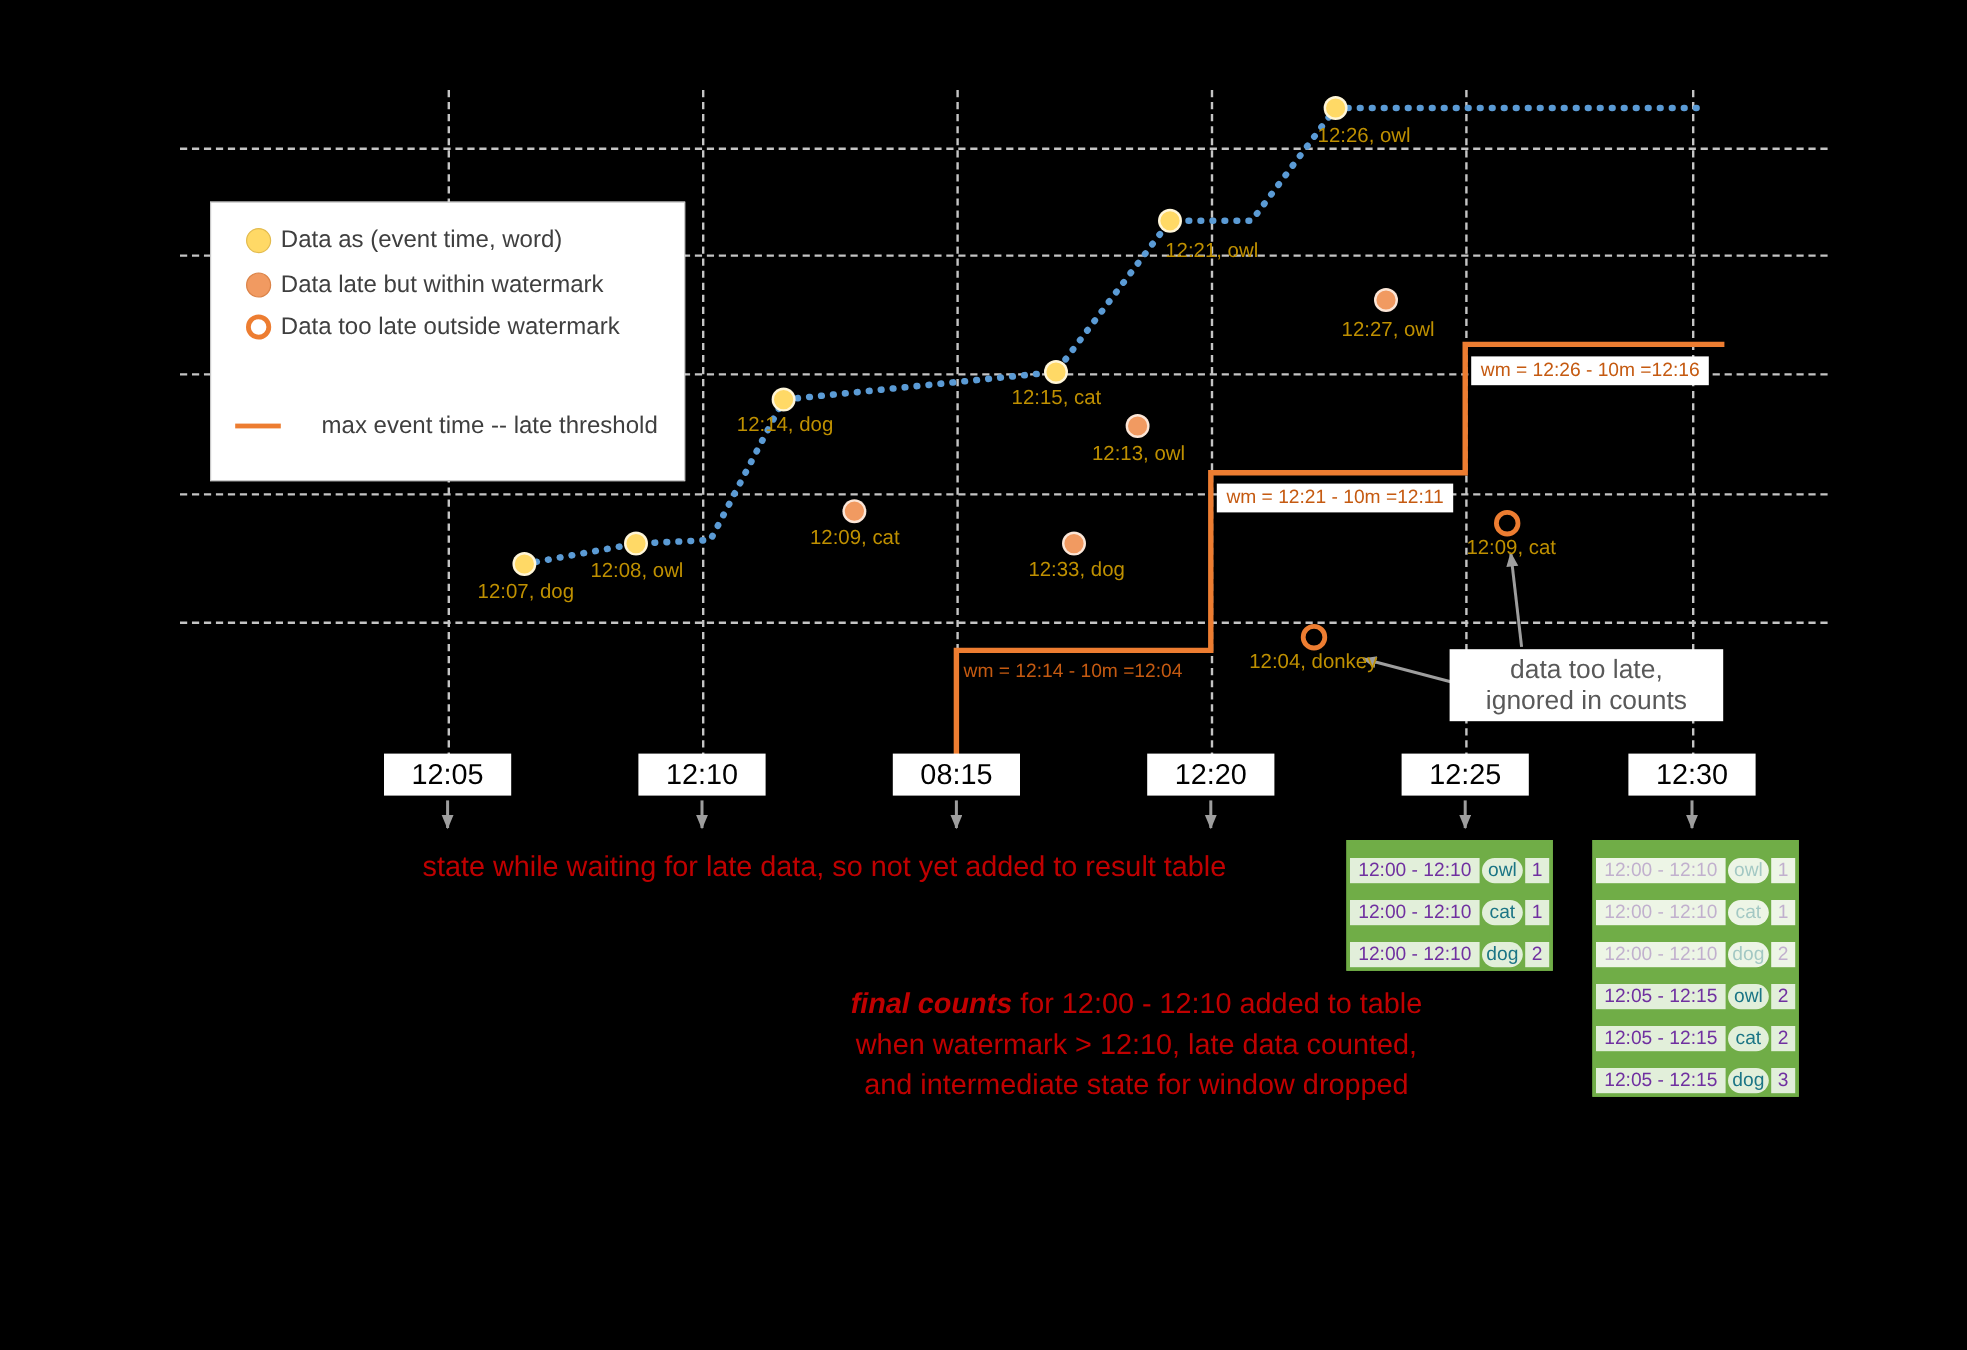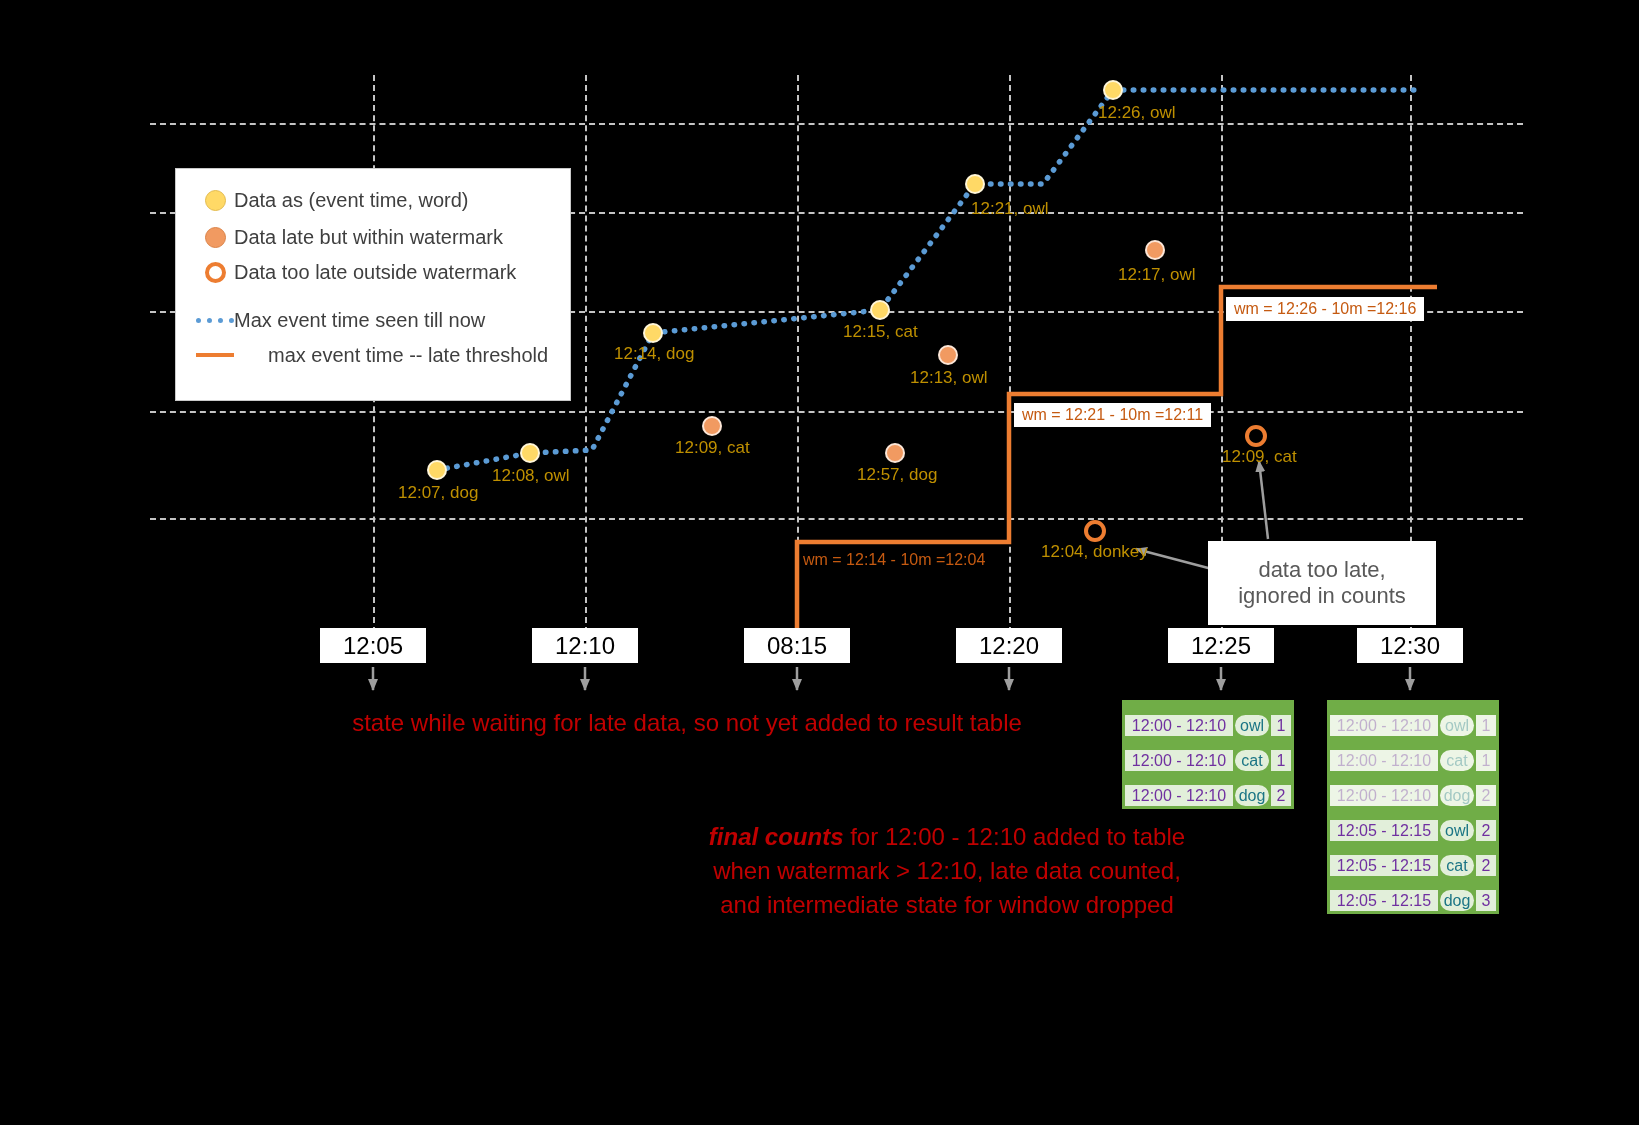--- a/index.html
+++ b/index.html
@@ -38,21 +38,21 @@
   
   .axis-tick { position:absolute; width:106px; height:35px; background:#fff; color:#000;
                font-size:24px; display:flex; align-items:center; justify-content:center; }
 
   
   .wm-label { position:absolute; color:#c55a11; font-size:16px; white-space:nowrap; }
   .wm-label.boxed { background:#fff; padding:3px 8px; }
 
   
   .note-box { position:absolute; background:#fff; color:#595959; font-size:22px;
-              text-align:center; padding:16px 14px; line-height:26px; }
+              text-align:center; padding:4px 14px; line-height:26px; }
 
   
   .red-note { position:absolute; color:#c00000; font-size:24px; text-align:center; line-height:34px; }
   .red-note .lead { font-weight:bold; font-style:italic; }
 
   
   .gtable { position:absolute; display:grid; grid-template-columns:108px 34px 20px;
             grid-auto-rows:33px; gap:2px; background:#70ad47; border:3px solid #70ad47; }
   .trow { display:contents; }
   .gcell { background:#e2efda; display:flex; align-items:center; justify-content:center;
@@ -113,23 +113,23 @@
   <div class="ptlabel" style="left:614px;top:344px">12:14, dog</div>
   <div class="ptlabel" style="left:843px;top:322px">12:15, cat</div>
   <div class="ptlabel" style="left:971px;top:199px">12:21, owl</div>
   <div class="ptlabel" style="left:1098px;top:103px">12:26, owl</div>
 
   <div class="pt late" style="left:702px;top:416px"></div>
   <div class="pt late" style="left:885px;top:443px"></div>
   <div class="pt late" style="left:938px;top:345px"></div>
   <div class="pt late" style="left:1145px;top:240px"></div>
   <div class="ptlabel" style="left:675px;top:438px">12:09, cat</div>
-  <div class="ptlabel" style="left:857px;top:465px">12:57, dog</div>
+  <div class="ptlabel" style="left:857px;top:465px">12:33, dog</div>
   <div class="ptlabel" style="left:910px;top:368px">12:13, owl</div>
-  <div class="ptlabel" style="left:1118px;top:265px">12:17, owl</div>
+  <div class="ptlabel" style="left:1118px;top:265px">12:27, owl</div>
 
   <div class="pt toolate" style="left:1084px;top:520px"></div>
   <div class="pt toolate" style="left:1245px;top:425px"></div>
   <div class="ptlabel" style="left:1041px;top:542px">12:04, donkey</div>
   <div class="ptlabel" style="left:1222px;top:447px">12:09, cat</div>
 
   <div class="legend">
     <div class="lg-row" style="top:18px">
       <span class="lg-ico">
           <span class="lg-dot on"></span>
@@ -140,26 +140,20 @@
       <span class="lg-ico">
           <span class="lg-dot toolate"></span>
         </span>
       <span>Data too late outside watermark</span>
     </div>
     <div class="lg-row" style="top:55px">
       <span class="lg-ico">
           <span class="lg-dot late"></span>
         </span>
       <span>Data late but within watermark</span>
-    </div>
-    <div class="lg-row" style="top:138px">
-      <span class="lg-ico">
-          <span class="lg-line-dotted"></span>
-        </span>
-      <span>Max event time seen till now</span>
     </div>
     <div class="lg-row5" style="top:172px">
       <span class="lg-ico" style="margin-top:12px">
           <span class="lg-line-solid"></span>
         </span>
       <div class="lg-wmtext">
         <div style="padding-left:22px">max event time -- late threshold</div>
       </div>
     </div>
   </div>

